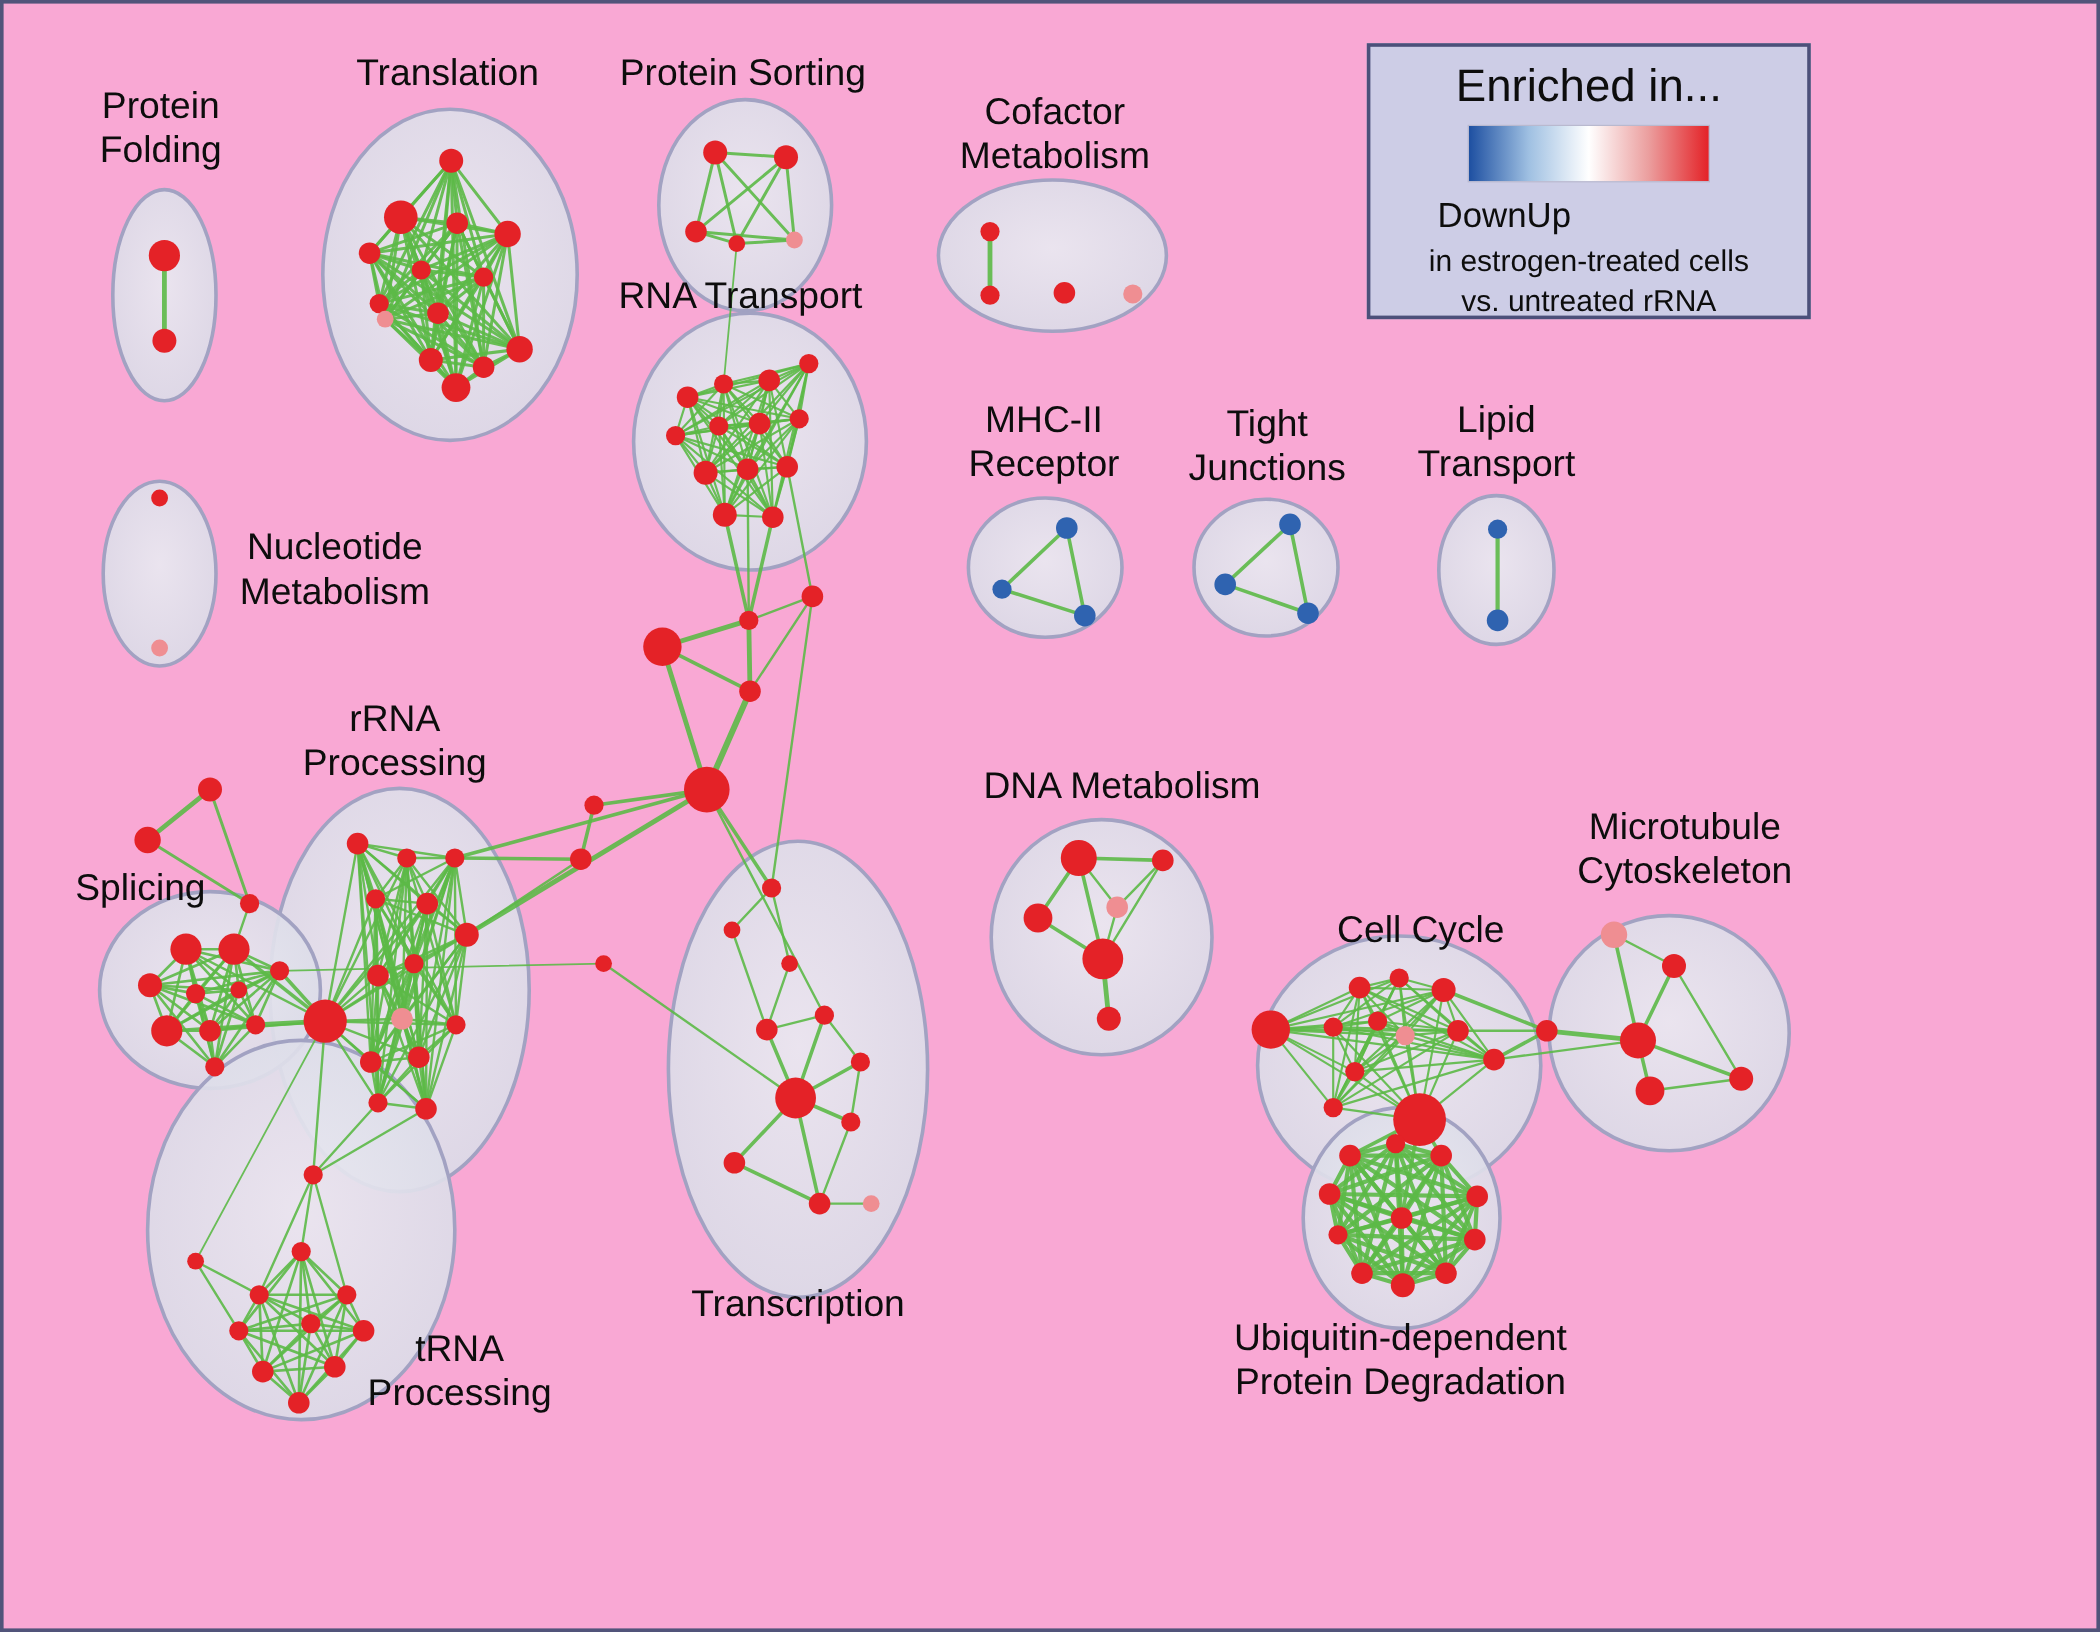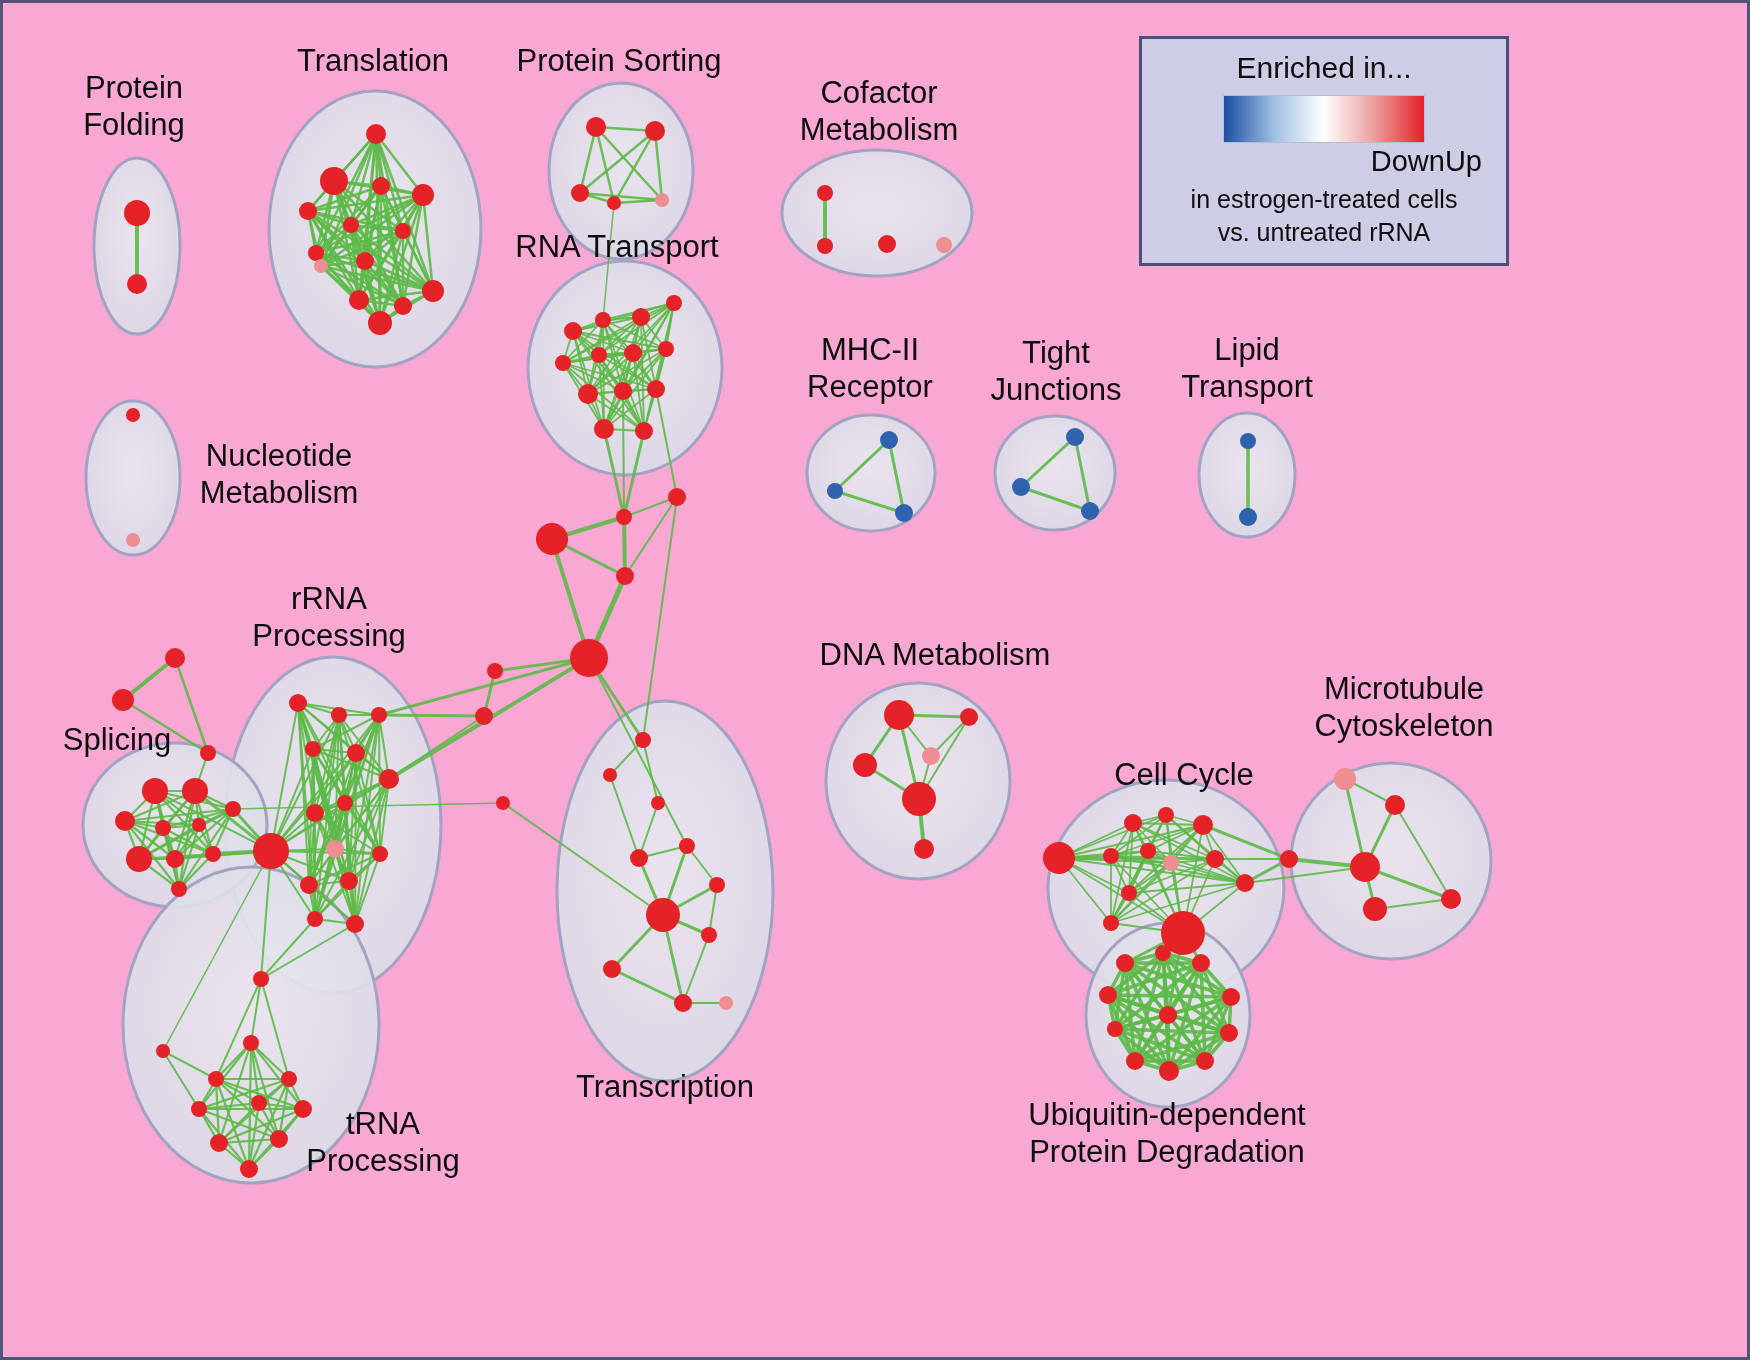--- a/index.html
+++ b/index.html
@@ -17,29 +17,29 @@
   .legend {
     position: absolute;
     left: 1136px; top: 33px;
     width: 370px; height: 230px;
     box-sizing: border-box;
     border: 3px solid #4c507a;
     background: #cdcde6;
     text-align: center;
     color: #0d0d0d;
   }
-  .legend-title { margin-top: 12px; font-size: 30px; }
+  .legend-title { margin-top: 12px; font-size: 38px; }
   .legend-gradient {
     width: 200px; height: 46px;
     margin: 10px auto 0 auto;
     border: 1px solid #b9b9cf;
   }
   .legend-row {
-    display: flex; justify-content: flex-end;
-    padding: 0 24px; margin-top: 2px;
+    display: flex; justify-content: flex-start;
+    padding: 0 56px; margin-top: 12px;
     font-size: 29px;
   }
   .legend-line { font-size: 25px; line-height: 33px; }
   .legend-line.first { margin-top: 5px; }
 </style>
 </head>
 <body>
 
 <div class="figure" style="background: #f9a8d4; border-color: rgb(81, 84, 122);">
 

